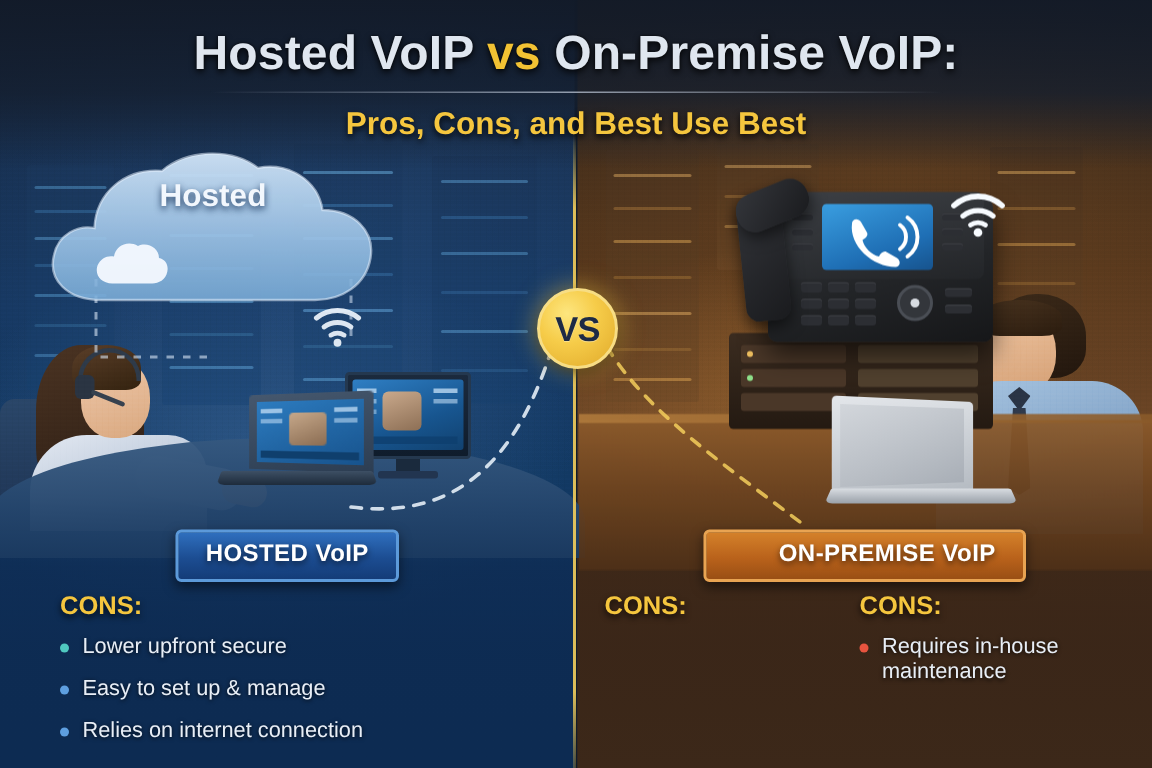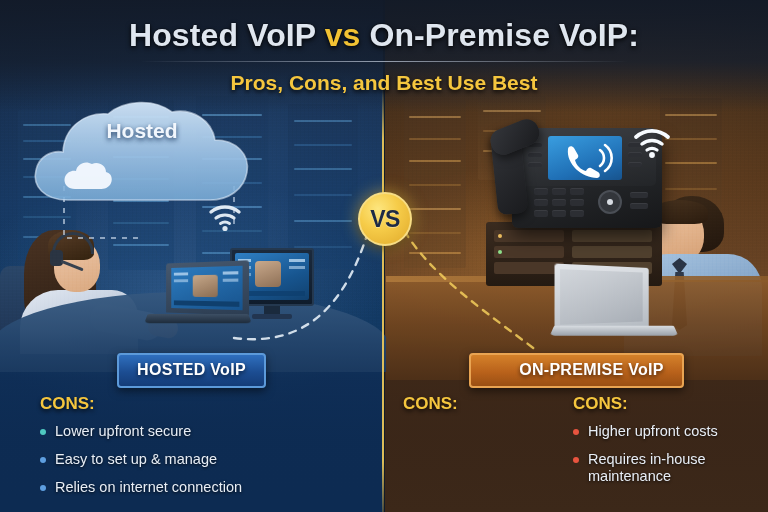--- a/index.html
+++ b/index.html
@@ -468,18 +468,17 @@
 
   <div class="col" style="left:403px;top:394px;width:160px;">
     <div class="colhead">CONS:</div>
     <ul class="bullets">
     </ul>
   </div>
 
   <div class="col" style="left:573px;top:394px;width:175px;">
     <div class="colhead">CONS:</div>
     <ul class="bullets">
-      <li style="--dot:#e8543f">Higher upfront costs</li>
       <li style="--dot:#e8543f">Requires in-house maintenance</li>
     </ul>
   </div>
 
 </div>
 
 </body></html>

